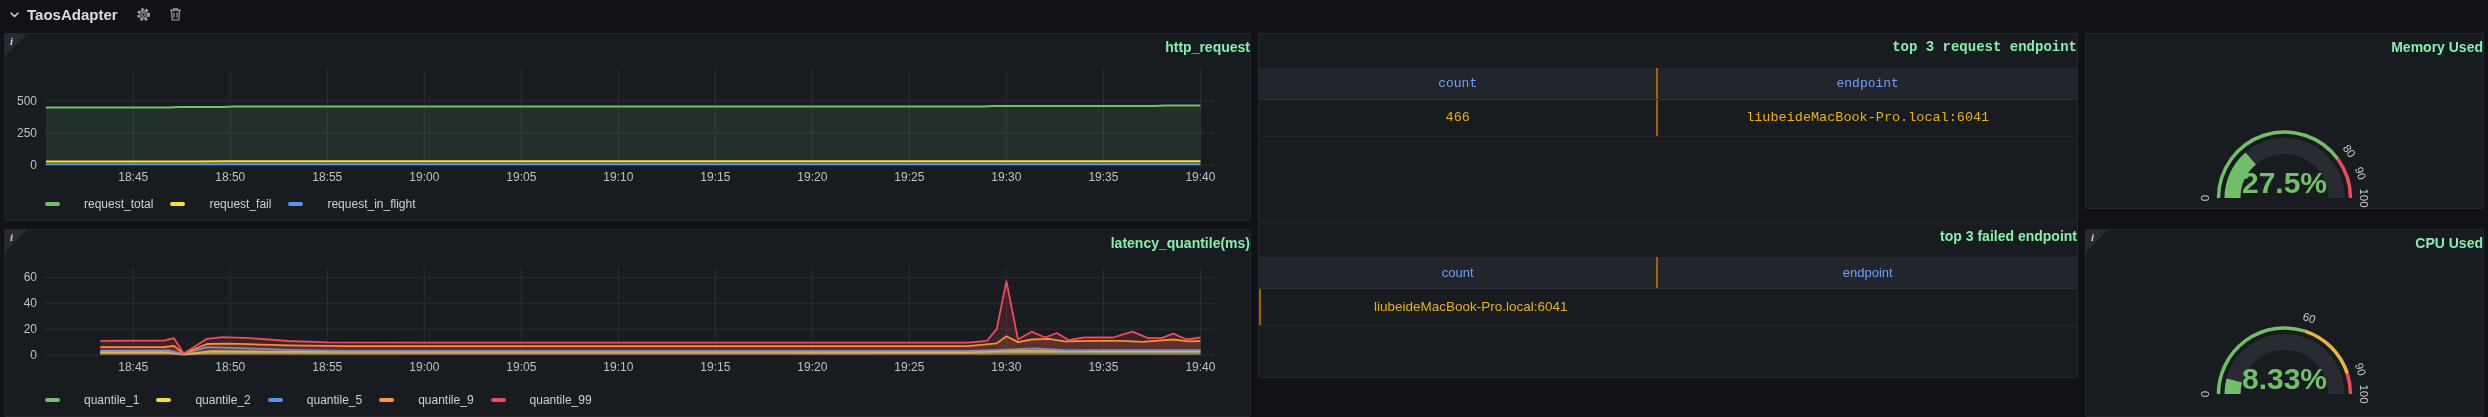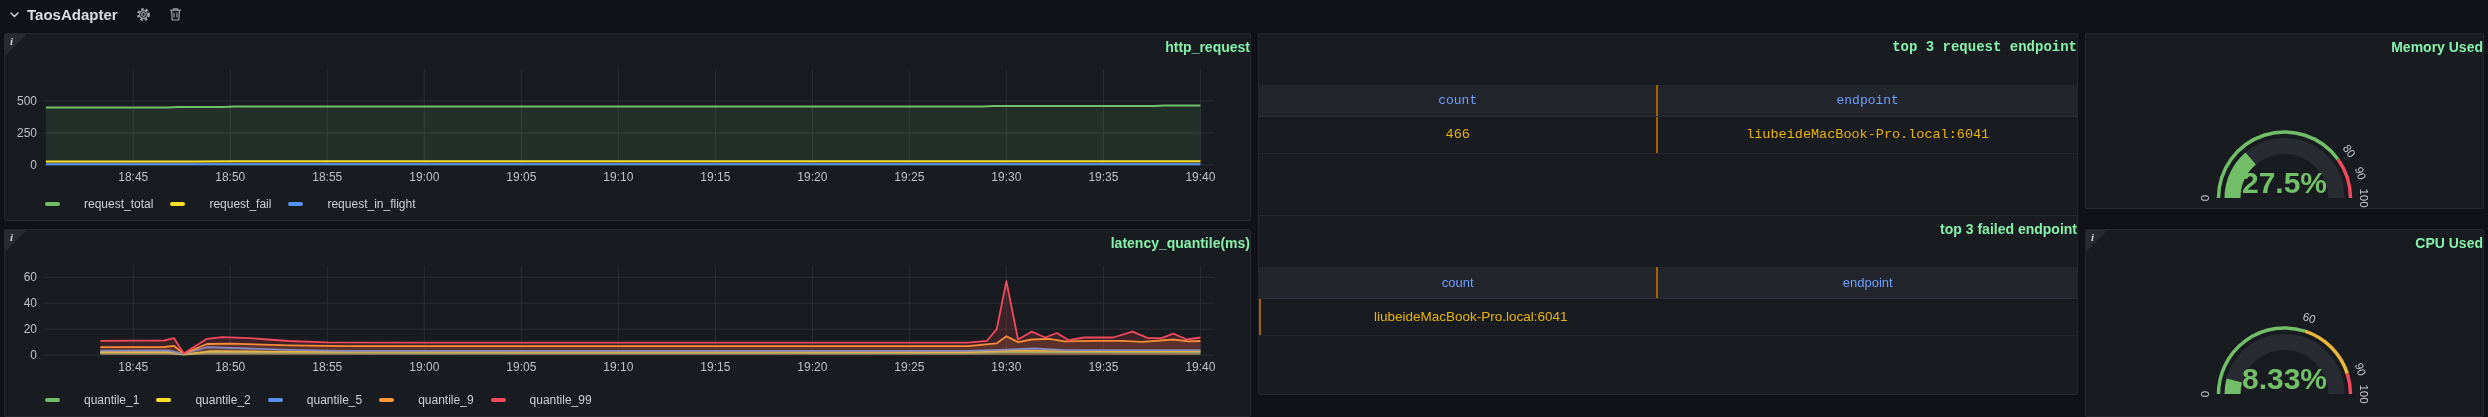--- a/index.html
+++ b/index.html
@@ -12,34 +12,34 @@
   .row-header{position:absolute;top:0;left:0;right:0;height:28px;display:flex;align-items:center;padding-left:9px;}
   .row-title{font-size:15px;font-weight:bold;color:#dcdde3;margin-left:7px;cursor:pointer;}
   .row-icon{margin-left:18px;display:flex;align-items:center;color:#9da2ab;cursor:pointer;}
   .chev{display:flex;align-items:center;color:#c8c9d0;}
   
   .panel{position:absolute;background:#181b1f;border:1px solid #25272e;border-radius:2px;box-sizing:border-box;}
   .panel-title{height:27px;line-height:27px;text-align:right;font-size:14px;font-weight:bold;color:#86efac;white-space:nowrap;cursor:pointer;}
   #panel-http   {left:4px;   top:33px;  width:1247px;height:188px;}
   #panel-latency{left:4px;   top:229px; width:1247px;height:188px;}
   #panel-top-request{left:1258px;top:33px; width:820px;height:188px;font-family:Liberation Mono, monospace;}
-  #panel-top-failed {left:1258px;top:215px;width:820px;height:180px;}
+  #panel-top-failed {left:1258px;top:222px;width:820px;height:156px;}
   #panel-memory {left:2085px;top:33px; width:399px;height:176px;}
   #panel-cpu    {left:2085px;top:229px;width:399px;height:188px;}
   
   .corner-tri{position:absolute;top:0;left:0;width:0;height:0;
     border-top:22px solid #272a31;border-right:22px solid transparent;}
   .corner-i{position:absolute;top:1px;left:5px;font:italic bold 11px "Liberation Serif",serif;color:#d3d4da;}
   
   .chart-svg{position:absolute;left:0;top:0;}
   .legend{position:absolute;left:40px;bottom:9px;display:flex;gap:17px;align-items:center;}
   .leg-item{display:flex;align-items:center;gap:24px;font-size:12px;color:#d0d1d7;cursor:pointer;white-space:nowrap;}
   .swatch{width:15px;height:4px;border-radius:2px;display:inline-block;}
   
-  .tbl{margin-top:24px;}
+  .tbl{margin-top:7px;}
   .tbl-row{display:flex;width:100%;}
   .tbl-head{background:#22252c;border-bottom:1px solid #2c2f37;}
   .th{height:31px;line-height:31px;text-align:center;font-size:13px;color:#6e9fff;cursor:pointer;}
   .td{height:36px;line-height:36px;text-align:center;font-size:13.5px;color:#eab308;}
   .c-count{width:48.7%;}
   .c-endpoint{width:51.3%;border-left:2px solid #a16207;}
   .tbl-body{border-bottom:1px solid #222429;}
   
   .gauge-svg{position:absolute;left:0;top:26px;}
   svg text{font-family:"Liberation Sans",sans-serif;}

